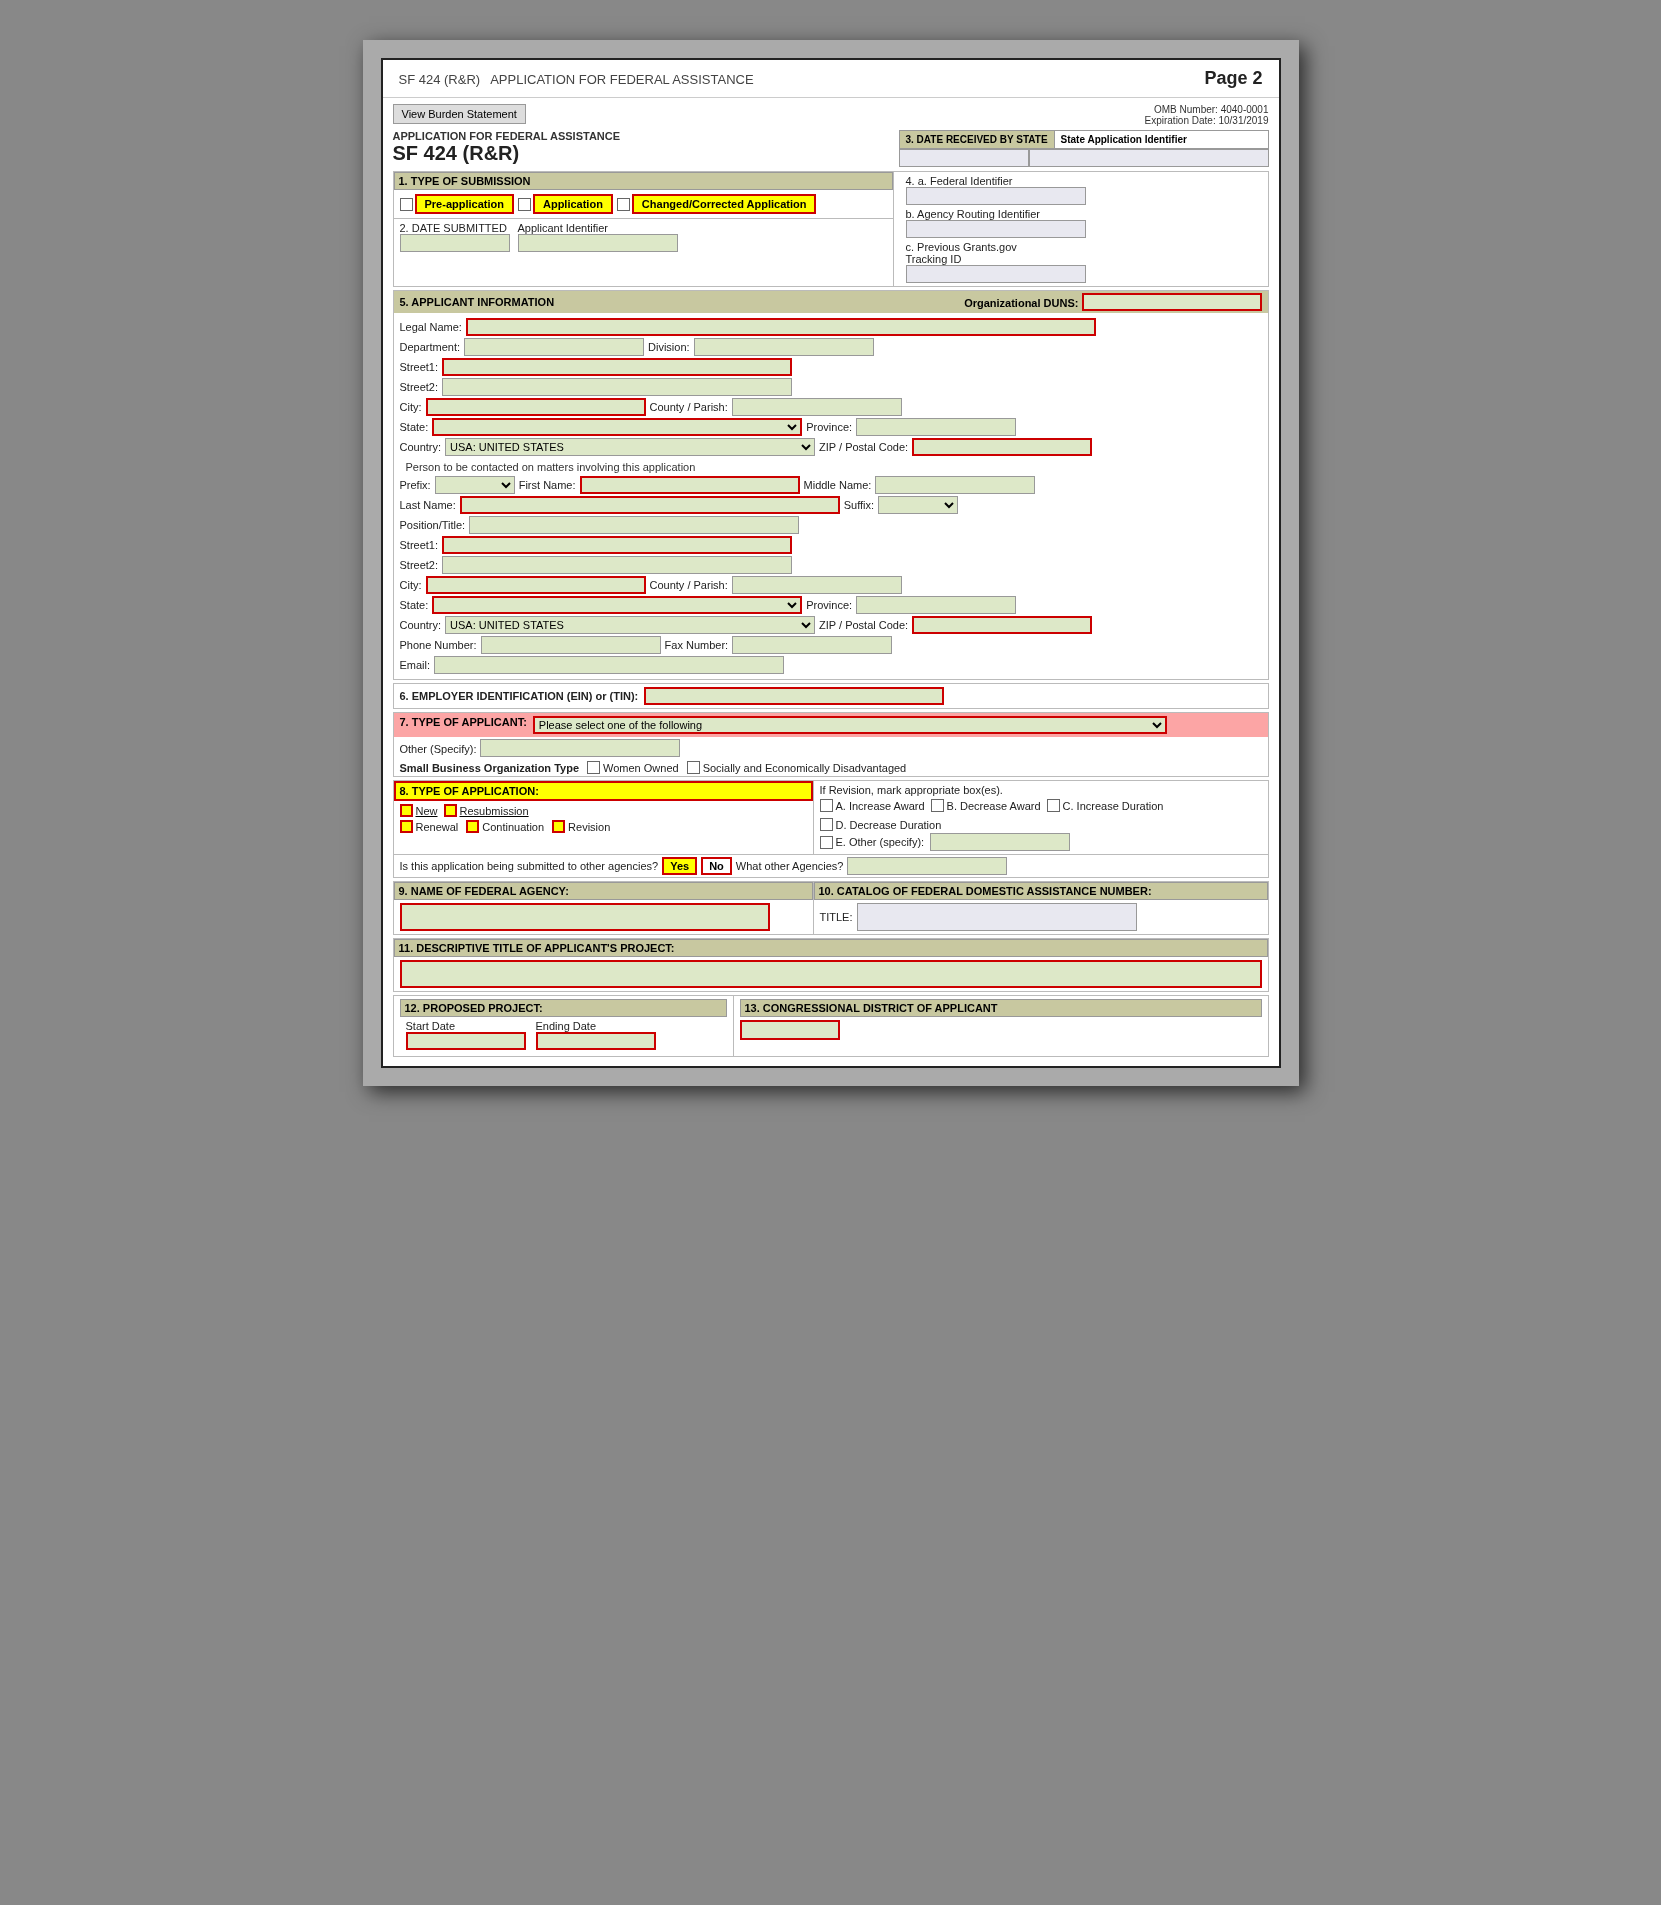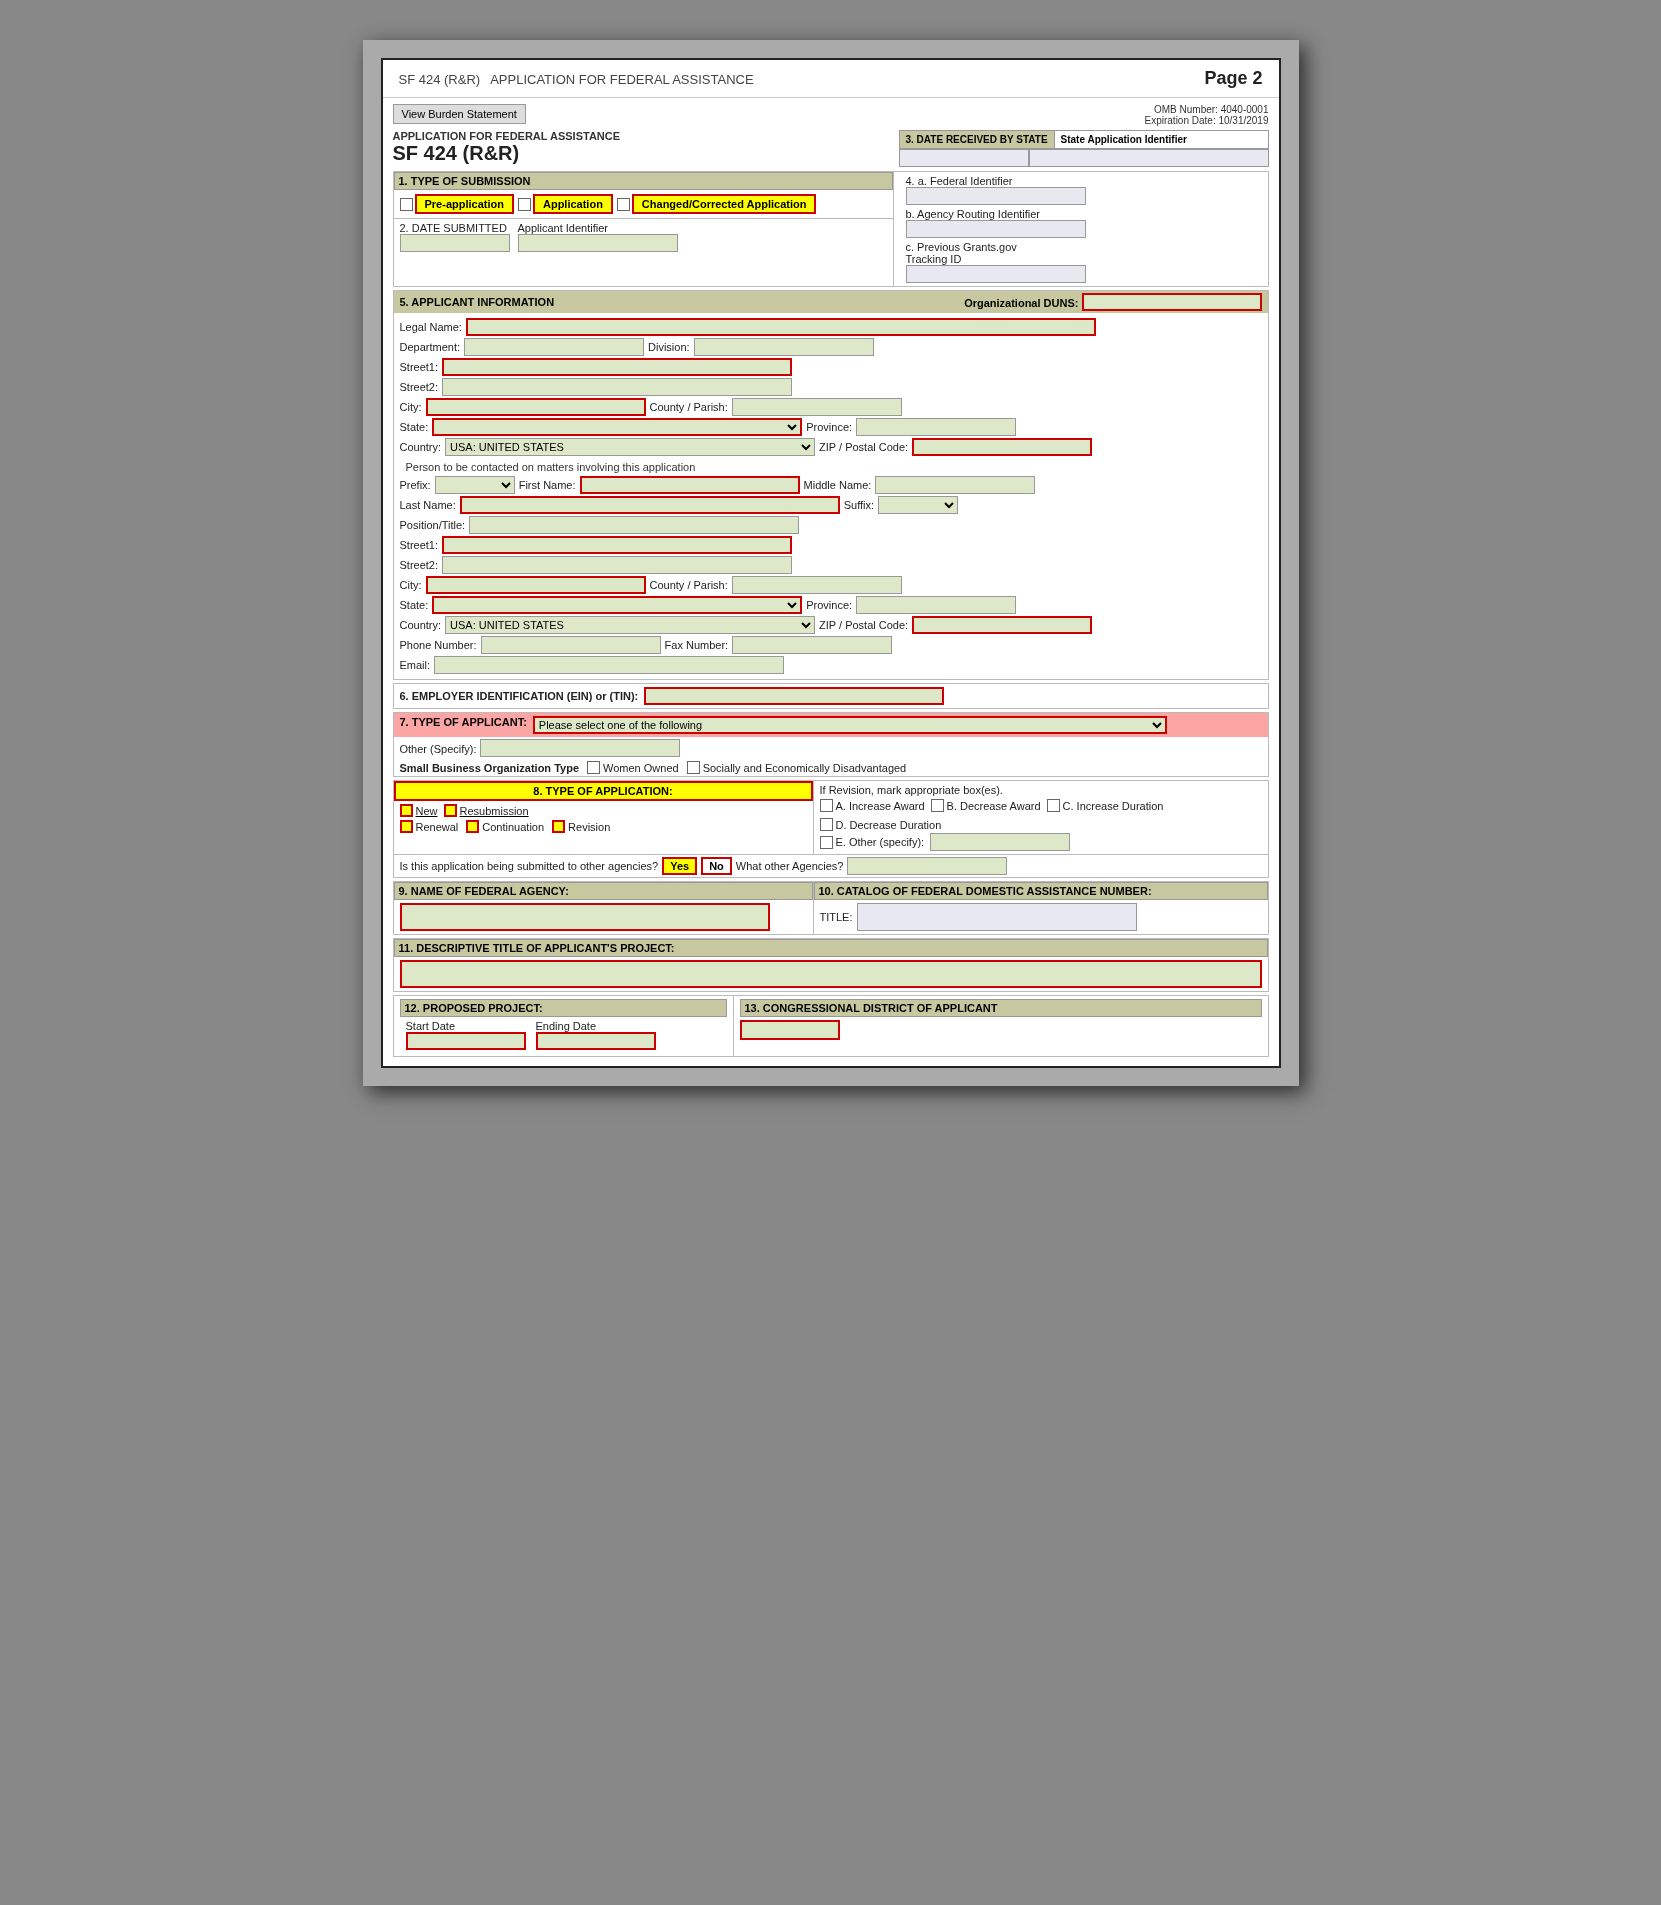--- a/index.html
+++ b/index.html
@@ -226,21 +226,20 @@
       font-size: 11px;
       color: #333;
       padding: 3px 6px 1px 6px;
     }
     .yellow-section-header {
       background: #ffff00;
       border: 2px solid #cc0000;
       font-weight: bold;
       font-size: 11px;
       padding: 2px 4px;
-      text-align: center;
     }
     .yes-no-row {
       display: flex;
       align-items: center;
       gap: 4px;
       padding: 2px 6px;
     }
     .bottom-sections {
       display: flex;
       gap: 0;

